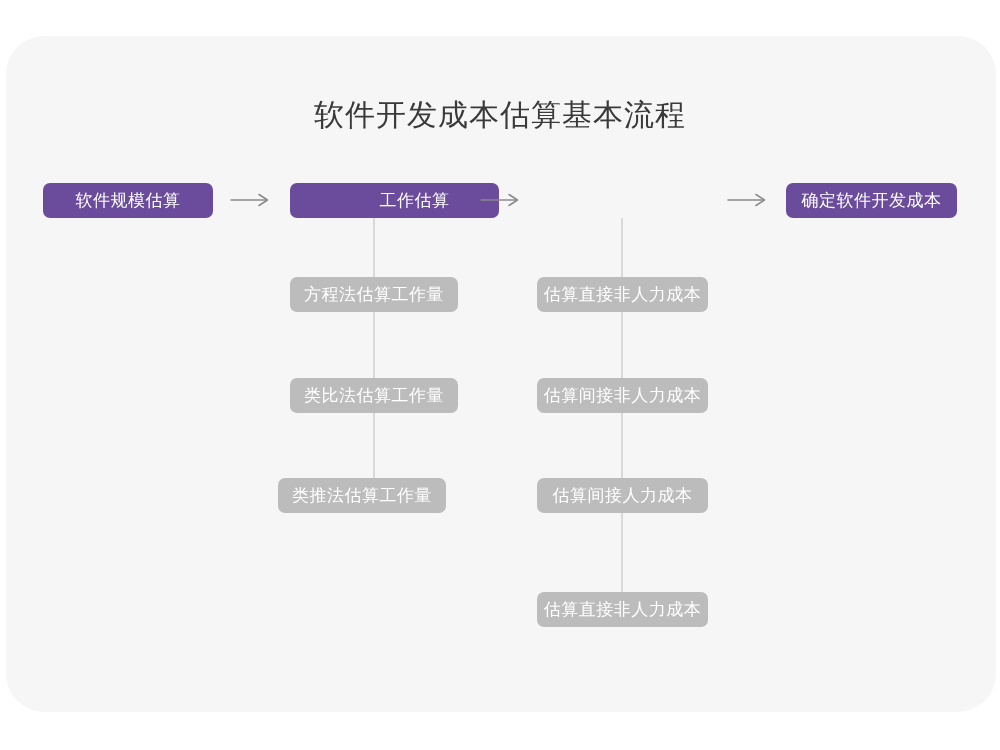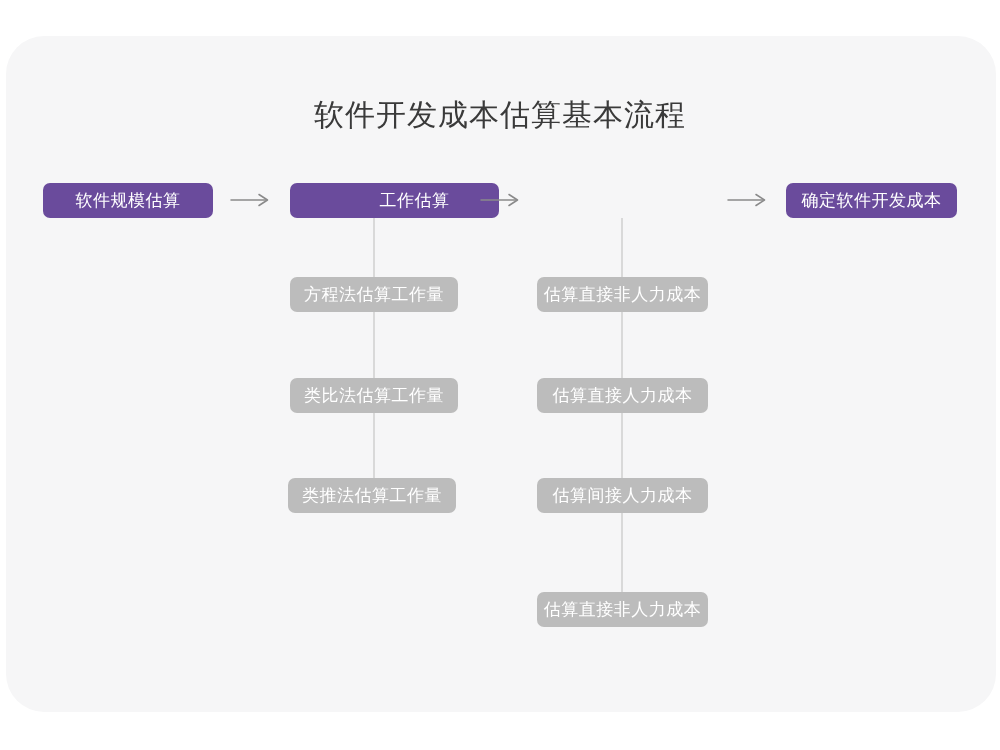--- a/index.html
+++ b/index.html
@@ -53,21 +53,21 @@
 
   
   .n-main-0 { left: 43px;  top: 183px; width: 170px; }
   .n-main-1 { left: 290px; top: 183px; width: 169px; padding-left: 40px; }
   .n-main-2 { left: 538px; top: 183px; width: 170px; }
   .n-main-3 { left: 786px; top: 183px; width: 171px; }
 
   
   .n-work-0 { left: 290px; top: 277px; width: 168px; }
   .n-work-1 { left: 290px; top: 378px; width: 168px; font-family: Liberation Serif, serif; }
-  .n-work-2 { left: 288px; top: 478px; width: 168px; }
+  .n-work-2 { left: 278px; top: 478px; width: 168px; }
 
   
   .n-cost-0 { left: 537px; top: 277px; width: 171px; }
   .n-cost-1 { left: 537px; top: 378px; width: 171px; }
   .n-cost-2 { left: 537px; top: 478px; width: 171px; }
   .n-cost-3 { left: 537px; top: 592px; width: 171px; }
 
   .connector {
     position: absolute;
     width: 2px;
@@ -134,17 +134,17 @@
     </svg>
   </span>
 
   <div class="node primary n-main-3">确定软件开发成本</div>
 
   <div class="node sub n-work-0">方程法估算工作量</div>
   <div class="node sub n-work-1">类比法估算工作量</div>
   <div class="node sub n-work-2">类推法估算工作量</div>
 
   <div class="node sub n-cost-0">估算直接非人力成本</div>
-  <div class="node sub n-cost-1">估算直接人力成本</div>
+  <div class="node sub n-cost-1">估算间接非人力成本</div>
   <div class="node sub n-cost-2">估算间接人力成本</div>
   <div class="node sub n-cost-3">估算直接非人力成本</div>
 
 </div>
 
 </body></html>

